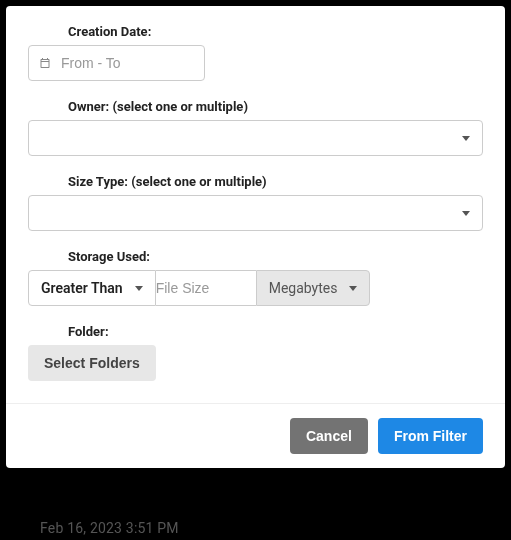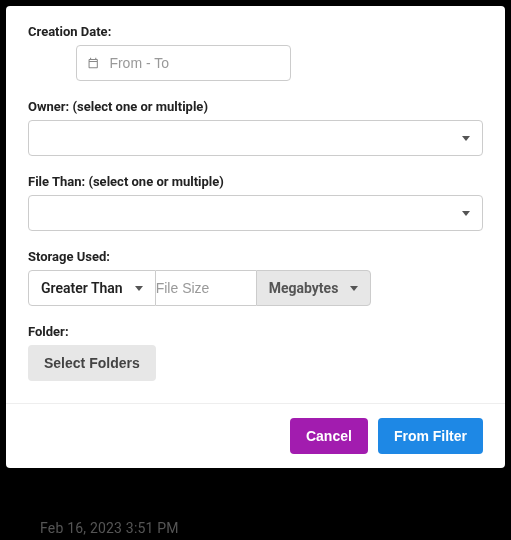--- a/index.html
+++ b/index.html
@@ -52,33 +52,33 @@
     padding: 18px 22px 22px 22px;
     display: flex;
     flex-direction: column;
     gap: 18px;
   }
   .field-group { display: flex; flex-direction: column; gap: 6px; }
   .field-label {
     font-size: 13px;
     font-weight: 700;
     color: #222;
+    margin-left: 40px;
   }
   .date-input {
-    width: 215px;
+    width: 177px;
     height: 36px;
     border: 1px solid #ccc;
     border-radius: 4px;
     display: flex;
     align-items: center;
     padding: 0 10px;
     gap: 10px;
     color: #999;
     background: #fff;
-    margin-left: 48px;
   }
   .date-input input {
     border: none;
     outline: none;
     font-size: 14px;
     color: #333;
     width: 100%;
     background: transparent;
   }
   .date-input input::placeholder { color: #999; }
@@ -135,21 +135,21 @@
     height: 100%;
     text-align: left;
     font-size: 14px;
     background: transparent;
   }
   .seg.inputseg input::placeholder { color: #999; }
   .seg.dropdown.right {
     border-radius: 0 4px 4px 0;
     background: #e7e7e7;
     color: #555;
-    font-weight: 700;
+    font-weight: 400;
   }
   .btn {
     display: inline-flex;
     align-items: center;
     justify-content: center;
     height: 36px;
     padding: 0 16px;
     border-radius: 4px;
     font-size: 14px;
     font-weight: 600;
@@ -162,21 +162,21 @@
     text-align: right;
   }
   .modal-footer {
     border-top: 1px solid #eee;
     padding: 14px 22px;
     display: flex;
     justify-content: flex-end;
     gap: 10px;
   }
   .btn.black {
-    background: #a21caf;
+    background: #737373;
     color: #fff;
   }
   .btn.blue {
     background: #1e88e5;
     color: #fff;
   }
   .cal-icon { color: #888; }
 </style>
 </head>
 <body>
@@ -201,21 +201,21 @@
 
       <div class="field-group">
         <label class="field-label">Owner: (select one or multiple)</label>
         <div class="multiselect">
           <span style="flex:1;"></span>
           <span class="caret"></span>
         </div>
       </div>
 
       <div class="field-group">
-        <label class="field-label">File Than: (select one or multiple)</label>
+        <label class="field-label">Size Type: (select one or multiple)</label>
         <div class="multiselect">
           <span style="flex:1;"></span>
           <span class="caret"></span>
         </div>
       </div>
 
       <div class="field-group">
         <label class="field-label">Storage Used:</label>
         <div class="storage-row">
           <div class="seg dropdown left">

